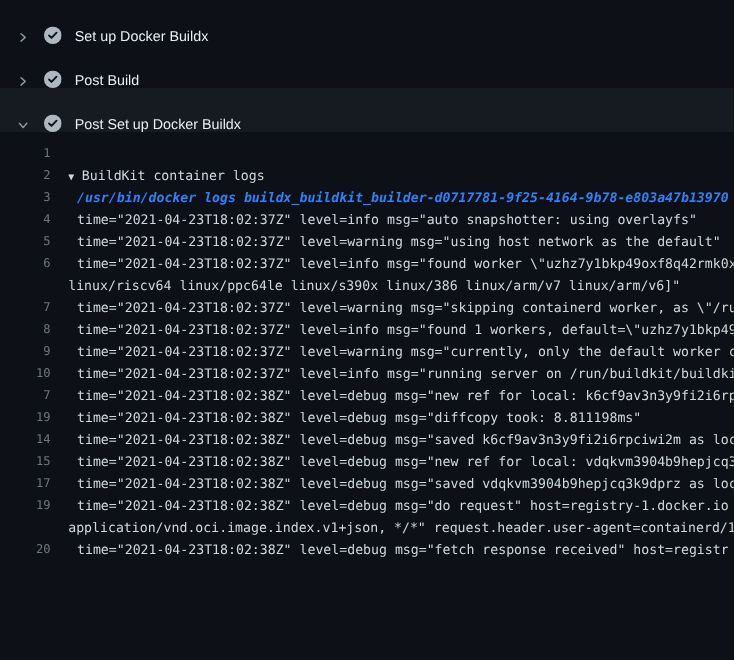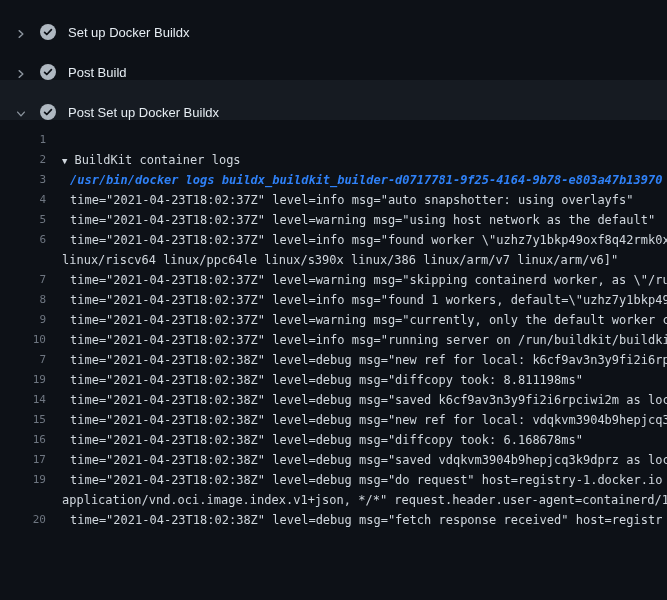--- a/index.html
+++ b/index.html
@@ -160,24 +160,20 @@
     <div class="log-row lvl1">
       <span class="ln">14</span>
       <span class="lt">time="2021-04-23T18:02:38Z" level=debug msg="saved k6cf9av3n3y9fi2i6rpciwi2m as loca</span>
     </div>
 
     <div class="log-row lvl1">
       <span class="ln">15</span>
       <span class="lt">time="2021-04-23T18:02:38Z" level=debug msg="new ref for local: vdqkvm3904b9hepjcq3k</span>
     </div>
 
-    <div class="log-row lvl1">
-      <span class="ln">16</span>
-      <span class="lt">time="2021-04-23T18:02:38Z" level=debug msg="diffcopy took: 6.168678ms"</span>
-    </div>
 
     <div class="log-row lvl1">
       <span class="ln">17</span>
       <span class="lt">time="2021-04-23T18:02:38Z" level=debug msg="saved vdqkvm3904b9hepjcq3k9dprz as loca</span>
     </div>
 
 
     <div class="log-row lvl1">
       <span class="ln">19</span>
       <span class="lt">time="2021-04-23T18:02:38Z" level=debug msg="do request" host=registry-1.docker.io r</span>

